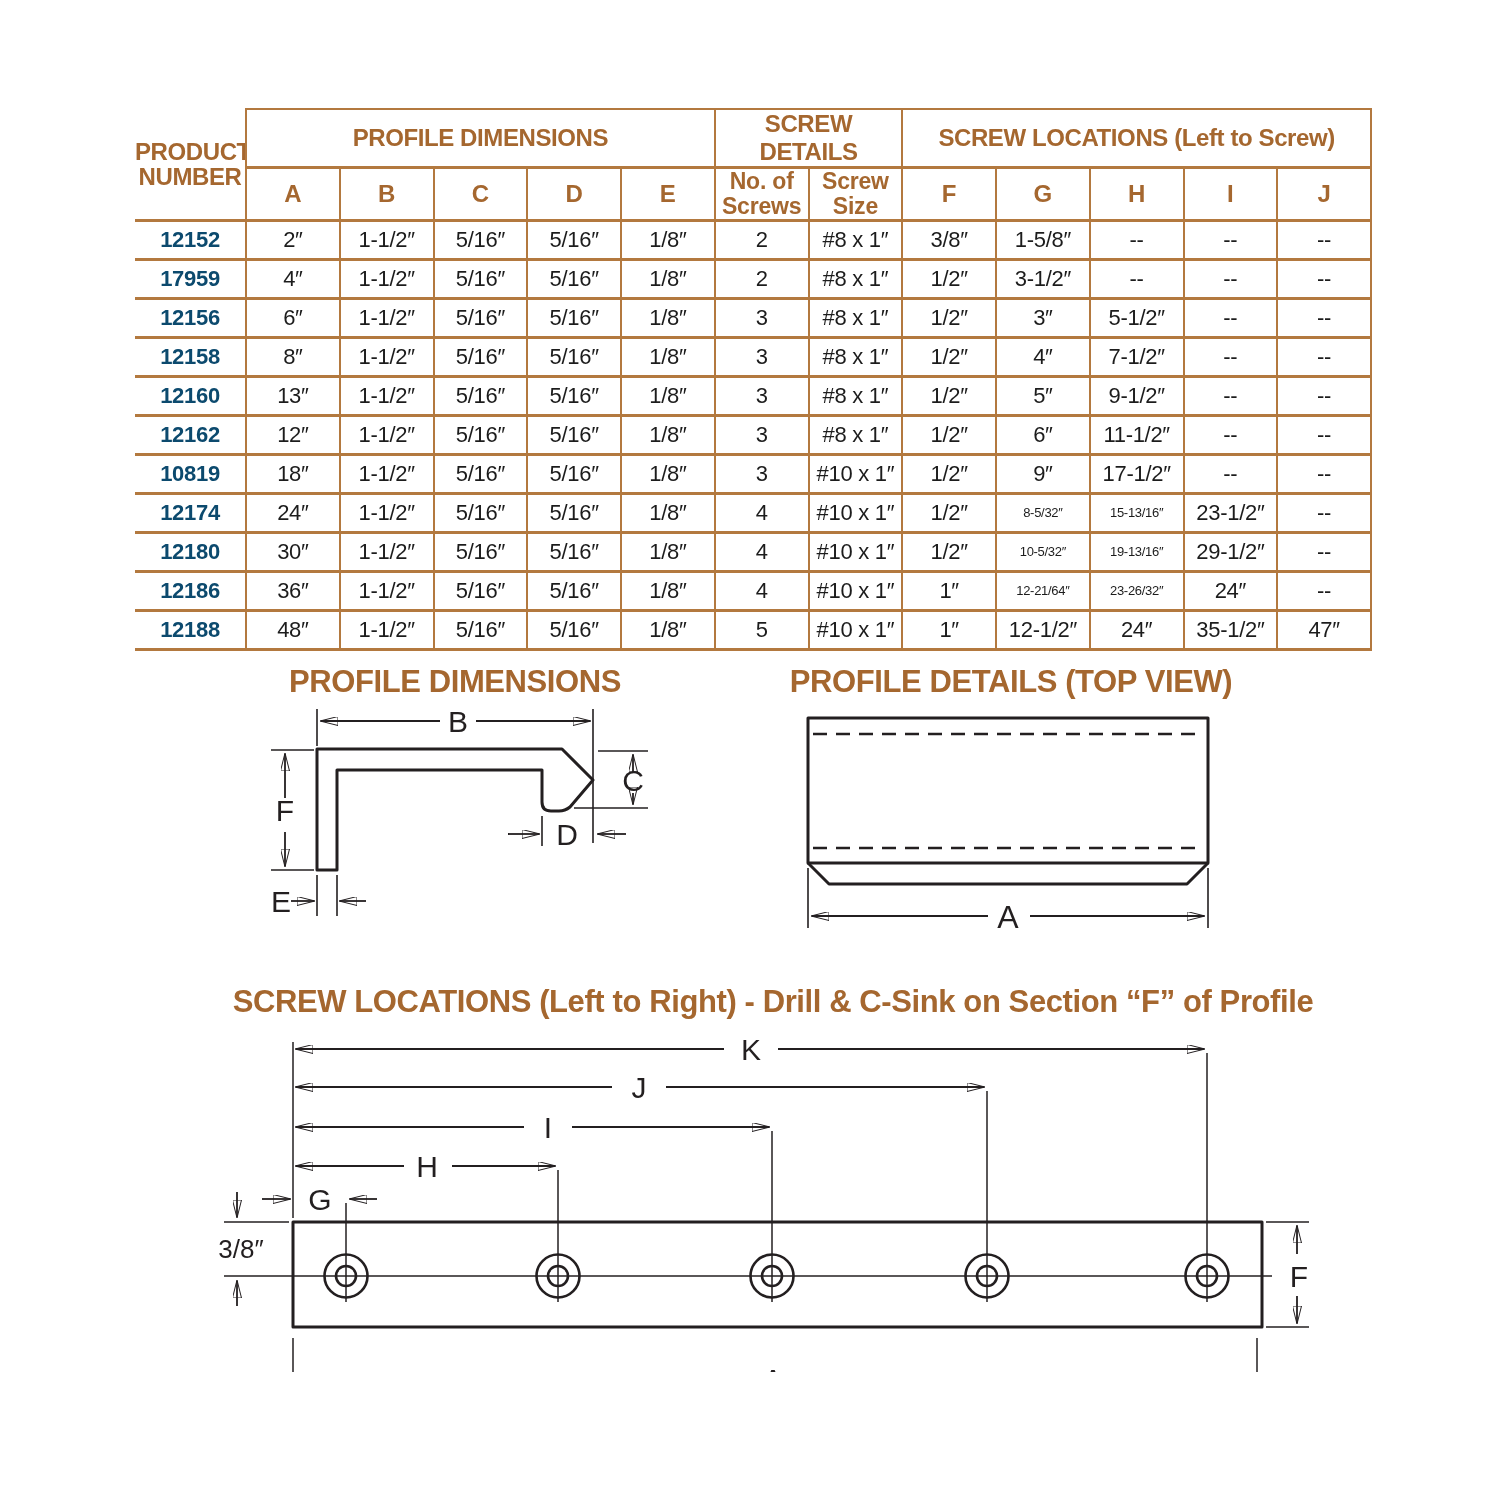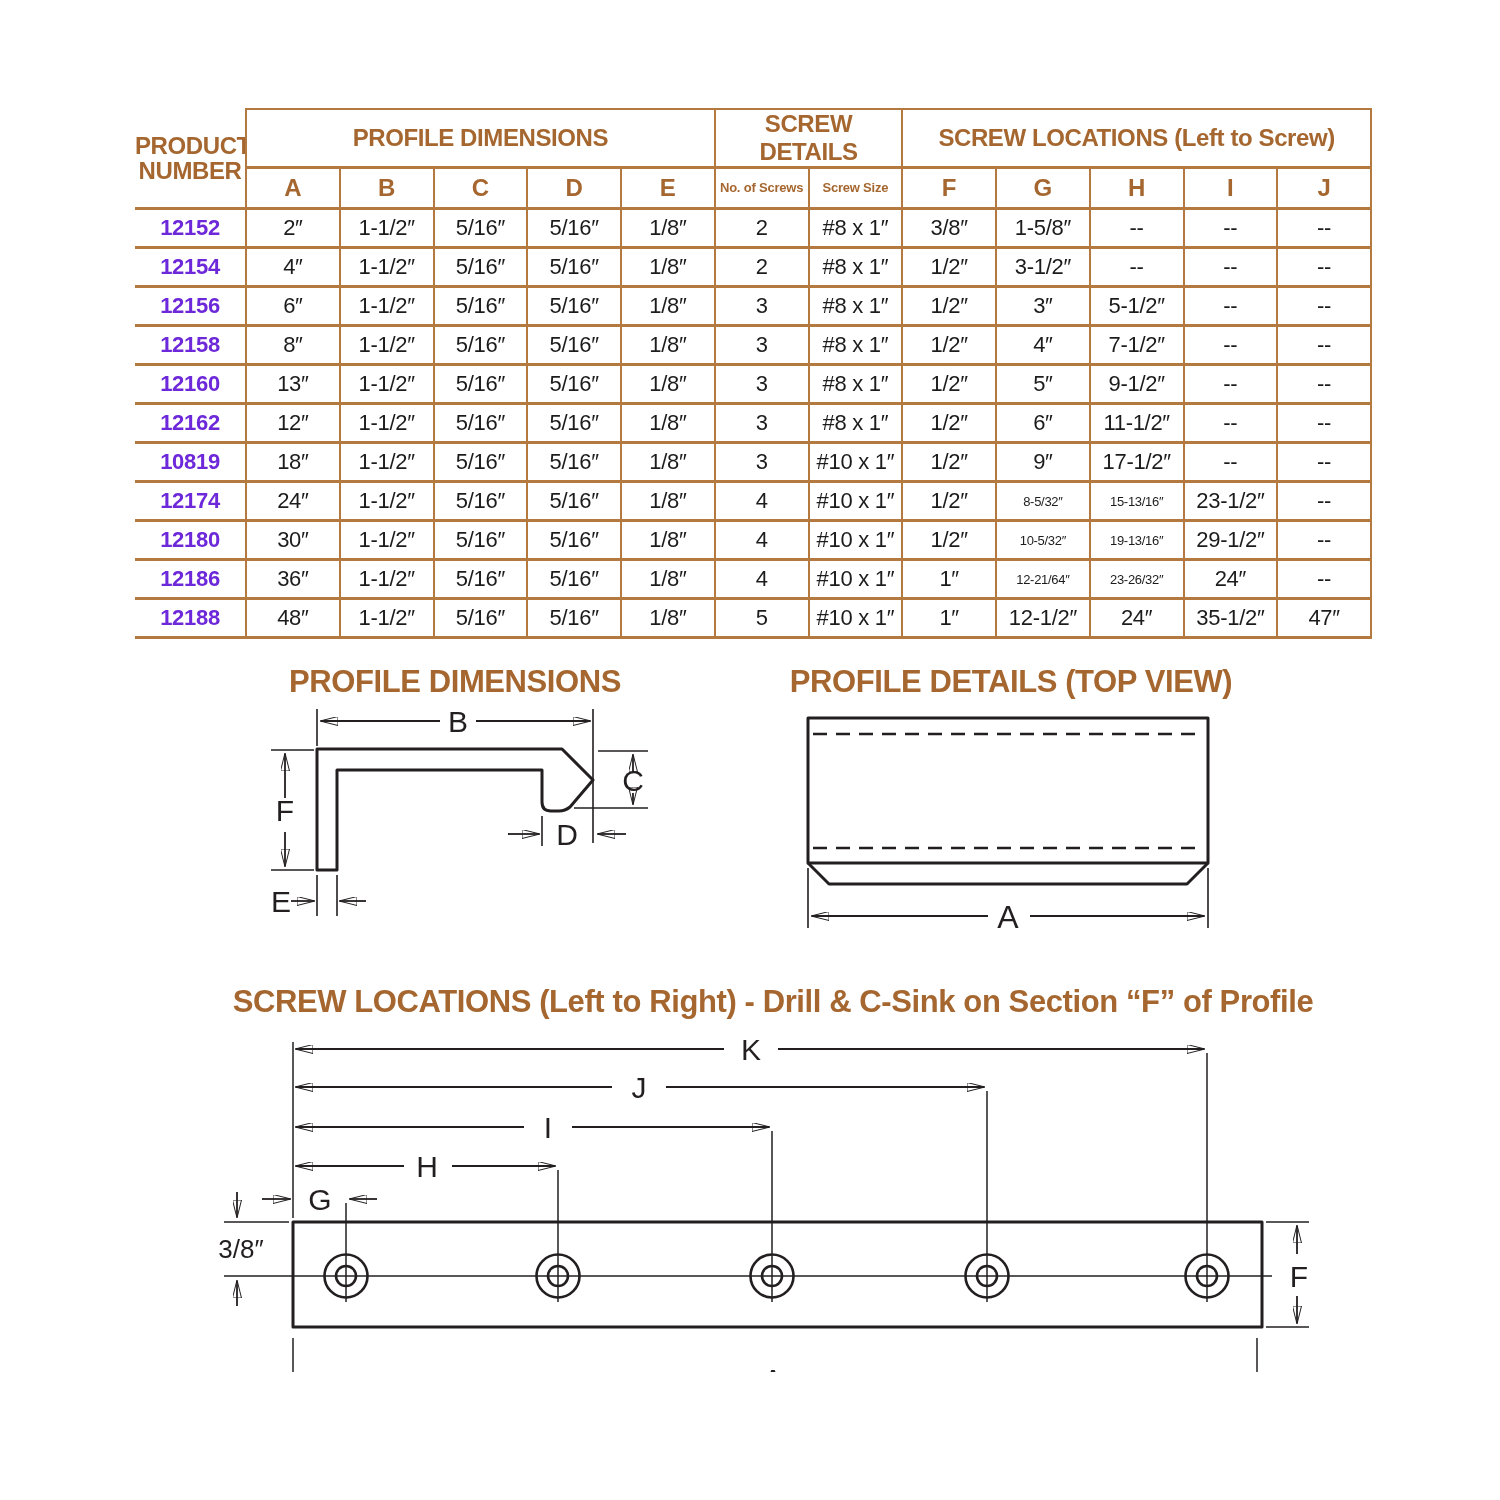--- a/index.html
+++ b/index.html
@@ -13,23 +13,23 @@
   
   table.spec{position:absolute;left:135px;top:108px;width:1237px;
              border-collapse:collapse;table-layout:fixed;}
   .spec td{border:2px solid var(--bd);border-bottom-width:3px;
            text-align:center;vertical-align:middle;padding:0;overflow:hidden;}
   .spec td.prod,.spec td.prodhead{border-left:none;}
   .spec td.prodhead{border-top:none;}
   .spec tr.ghead td{height:44px;color:var(--brown);font-weight:bold;font-size:24px;letter-spacing:-0.4px;}
   .spec td.prodhead{font-size:23px;line-height:1.05;color:var(--brown);font-weight:bold;letter-spacing:-0.5px;}
   .spec tr.shead td{height:38px;color:var(--brown);font-weight:bold;font-size:24px;}
-  .spec tr.shead td.two{font-size:13px;line-height:1.08;letter-spacing:-0.2px;}
+  .spec tr.shead td.two{font-size:23px;line-height:1.08;letter-spacing:-0.2px;}
   .spec tr.brow td{height:36px;font-size:22px;color:#1c1c1c;letter-spacing:-0.3px;}
-  .spec tr.brow td.prod{font-weight:bold;font-size:22px;color:#6d28d9;}
+  .spec tr.brow td.prod{font-weight:bold;font-size:22px;color:#0c4a6e;}
   .spec tr.brow td.sm{font-size:13px;}
   
   .sec-title{position:absolute;color:var(--brown);font-weight:bold;font-size:31px;
              letter-spacing:-0.4px;text-align:center;white-space:nowrap;}
   #title-profile-dims{left:155px;top:664px;width:600px;}
   #title-profile-details{left:711px;top:664px;width:600px;}
   #title-screw-locations{left:173px;top:984px;width:1200px;font-size:31px;}
   
   svg.diagrams{position:absolute;left:0;top:0;width:1500px;height:1500px;}
   svg.diagrams line,svg.diagrams path,svg.diagrams rect,svg.diagrams circle{stroke:var(--ink);fill:none;}
@@ -84,21 +84,21 @@
         <td>1/8″</td>
         <td>2</td>
         <td>#8 x 1″</td>
         <td>3/8″</td>
         <td>1-5/8″</td>
         <td>--</td>
         <td>--</td>
         <td>--</td>
       </tr>
       <tr class="brow">
-        <td class="prod">12154</td>
+        <td class="prod">17959</td>
         <td>4″</td>
         <td>1-1/2″</td>
         <td>5/16″</td>
         <td>5/16″</td>
         <td>1/8″</td>
         <td>2</td>
         <td>#8 x 1″</td>
         <td>1/2″</td>
         <td>3-1/2″</td>
         <td>--</td>

